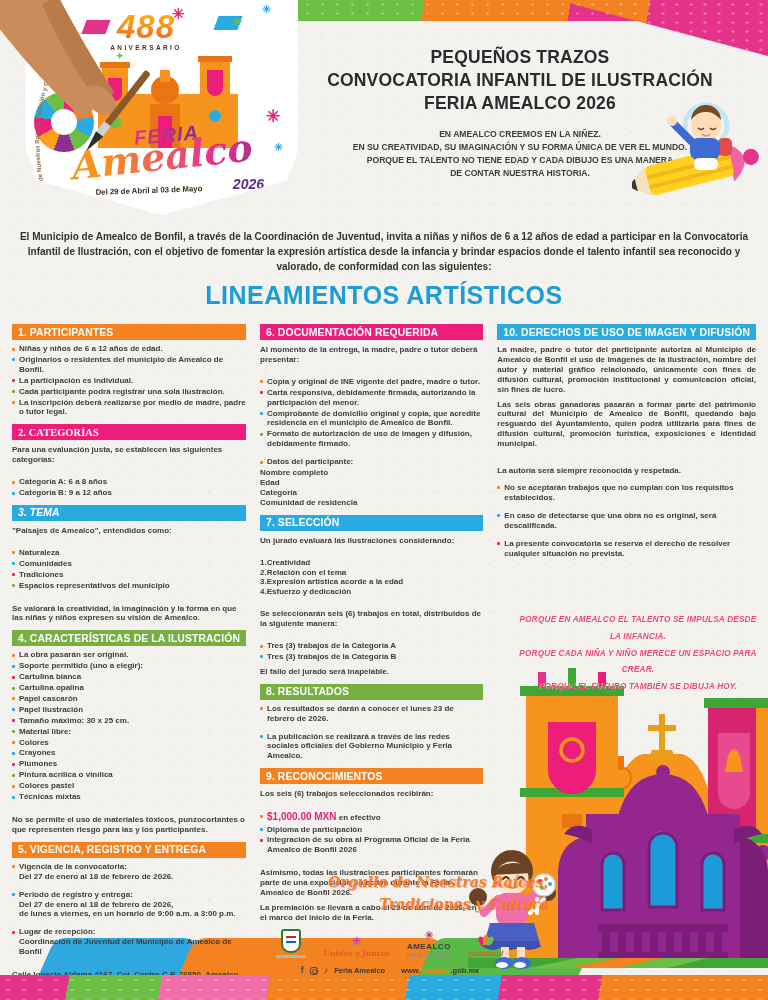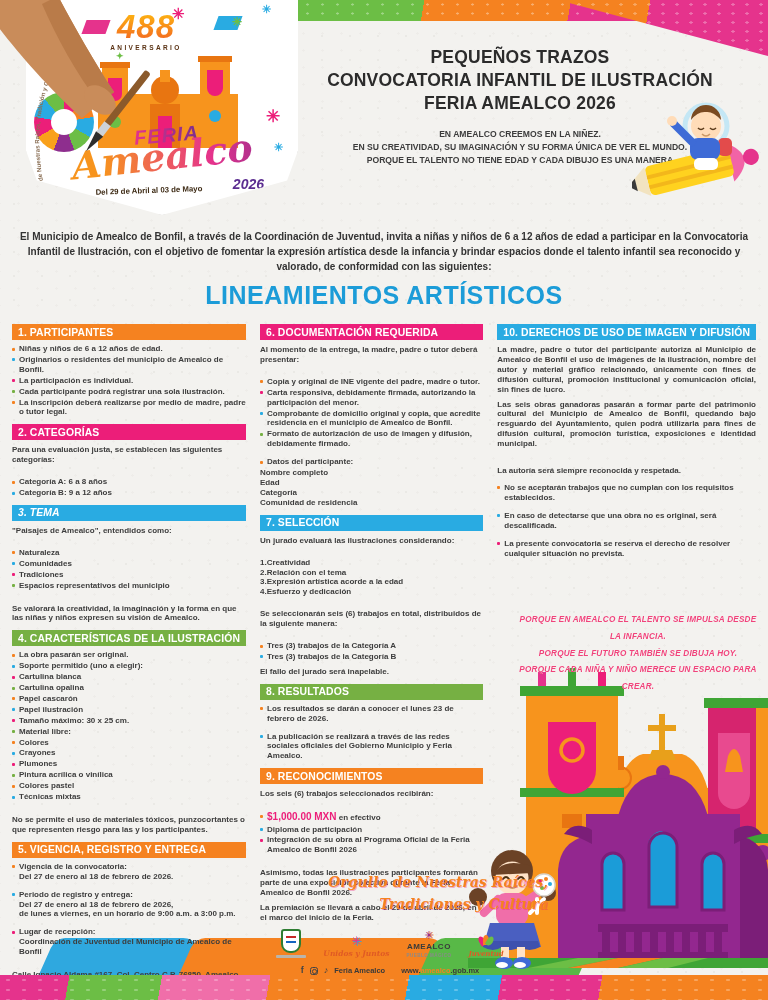--- a/index.html
+++ b/index.html
@@ -171,20 +171,21 @@
   </svg>
 
   <div class="header-block">
     <div class="title-line">PEQUEÑOS TRAZOS</div>
     <div class="title-line">CONVOCATORIA INFANTIL DE ILUSTRACIÓN</div>
     <div class="title-line">FERIA AMEALCO 2026</div>
     <div class="subtitle">
       <div>EN AMEALCO CREEMOS EN LA NIÑEZ.</div>
       <div>EN SU CREATIVIDAD, SU IMAGINACIÓN Y SU FORMA ÚNICA DE VER EL MUNDO.</div>
       <div>PORQUE EL TALENTO NO TIENE EDAD Y CADA DIBUJO ES UNA MANERA</div>
+      <div>DE CONTAR NUESTRA HISTORIA.</div>
     </div>
   </div>
 
   <svg class="rocket-svg" width="134" height="126" viewBox="0 0 134 126">
     <g transform="rotate(-14 67 84)">
       <path d="M100 58 q30 20 0 40 z" fill="#F263A6"></path>
       <circle cx="122" cy="78" r="8" fill="#E5338C"></circle>
       <rect x="16" y="62" width="86" height="30" rx="5" fill="#FFD21F"></rect>
       <rect x="16" y="71" width="86" height="4" fill="#F3B71B"></rect>
       <rect x="16" y="81" width="86" height="4" fill="#F3B71B"></rect>
@@ -225,21 +226,21 @@
           <div class="li">
             <span class="dot" style="background: rgb(118, 176, 67);"></span>
             <span class="lt">Cada participante podrá registrar una sola ilustración.</span>
           </div>
           <div class="li">
             <span class="dot" style="background: rgb(245, 130, 32);"></span>
             <span class="lt">La inscripción deberá realizarse por medio de madre, padre o tutor legal.</span>
           </div>
         </div>
         <div class="section">
-          <div class="sec-h" style="background: rgb(236, 30, 121);">2. CATEGORÍAS</div>
+          <div class="sec-h" style="background: rgb(236, 30, 121); font-family: Liberation Serif, serif;">2. CATEGORÍAS</div>
           <div class="p">Para una evaluación justa, se establecen las siguientes categorías:</div>
           <div style="height: 7px;"></div>
           <div class="li">
             <span class="dot" style="background: rgb(245, 130, 32);"></span>
             <span class="lt">Categoría A: 6 a 8 años</span>
           </div>
           <div class="li">
             <span class="dot" style="background: rgb(41, 171, 226);"></span>
             <span class="lt">Categoría B: 9 a 12 años</span>
           </div>
@@ -460,22 +461,22 @@
           <div class="li">
             <span class="dot" style="background: rgb(236, 30, 121);"></span>
             <span class="lt">La presente convocatoria se reserva el derecho de resolver cualquier situación no prevista.</span>
           </div>
         </div>
       </div>
   </div>
 
   <div class="closing">
     <div>PORQUE EN AMEALCO EL TALENTO SE IMPULSA DESDE LA INFANCIA.</div>
+    <div>PORQUE CADA NIÑA Y NIÑO MERECE UN ESPACIO PARA CREAR.</div>
     <div>PORQUE EL FUTURO TAMBIÉN SE DIBUJA HOY.</div>
-    <div>PORQUE CADA NIÑA Y NIÑO MERECE UN ESPACIO PARA CREAR.</div>
   </div>
 
   <svg class="church-svg" width="300" height="330" viewBox="0 0 300 330">
     <rect x="40" y="232" width="260" height="98" fill="#F7941D"></rect>
     <rect x="135" y="150" width="120" height="180" fill="#F7941D"></rect>
     <path d="M148 188 L148 152 Q158 120 175 116 L214 116 Q232 122 240 152 L240 188 Z" fill="#F7941D"></path>
     <path d="M148 152 q-12 4 -12 16 q8 -4 12 -10 M240 152 q12 4 12 16 q-8 -4 -12 -10" fill="#E87511"></path>
     <rect x="191" y="76" width="6" height="36" fill="#E8A01B"></rect>
     <rect x="180" y="87" width="28" height="6" fill="#E8A01B"></rect>
     <path d="M184 112 h20 l4 10 h-28 z" fill="#E8A01B"></path>

